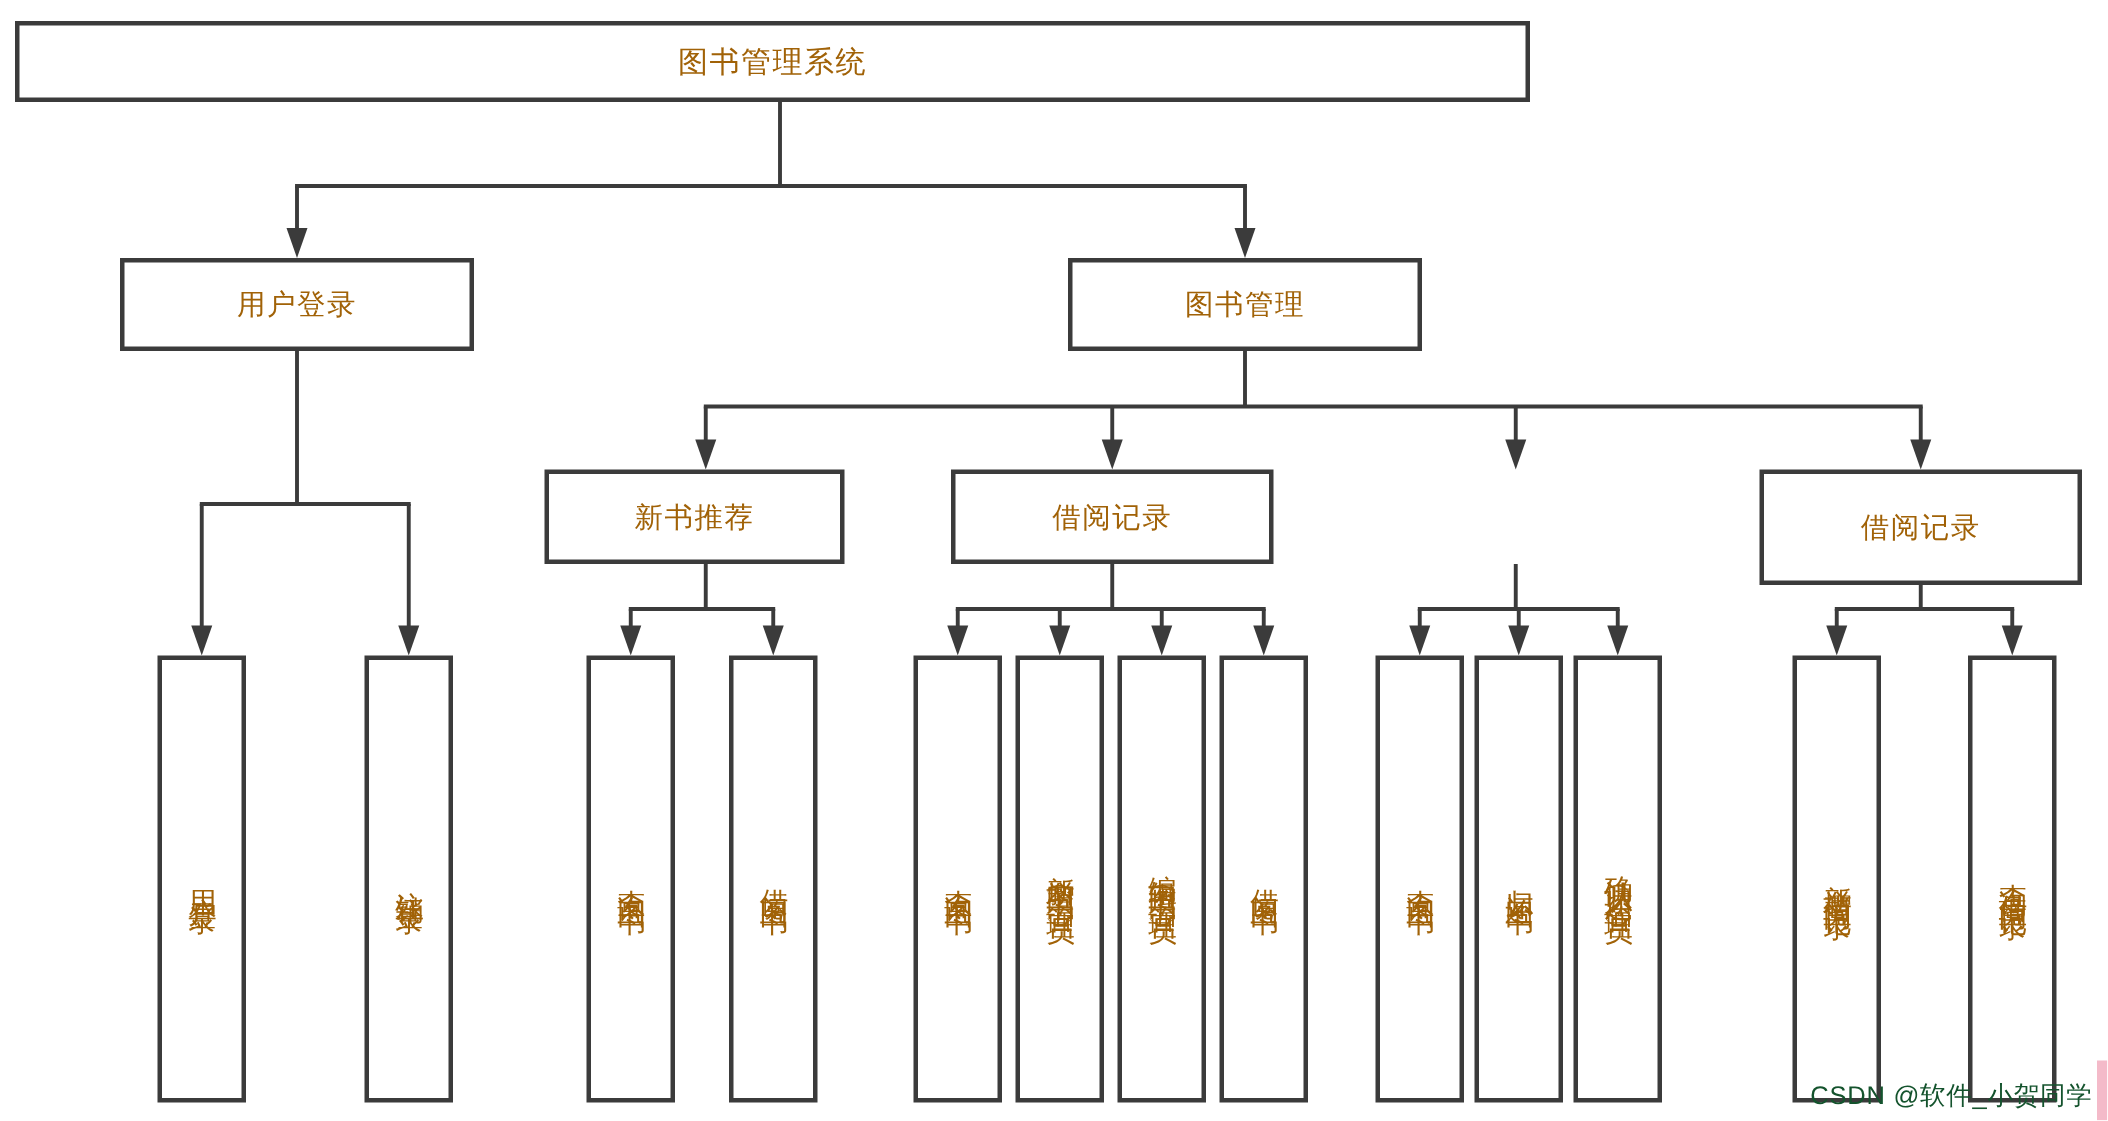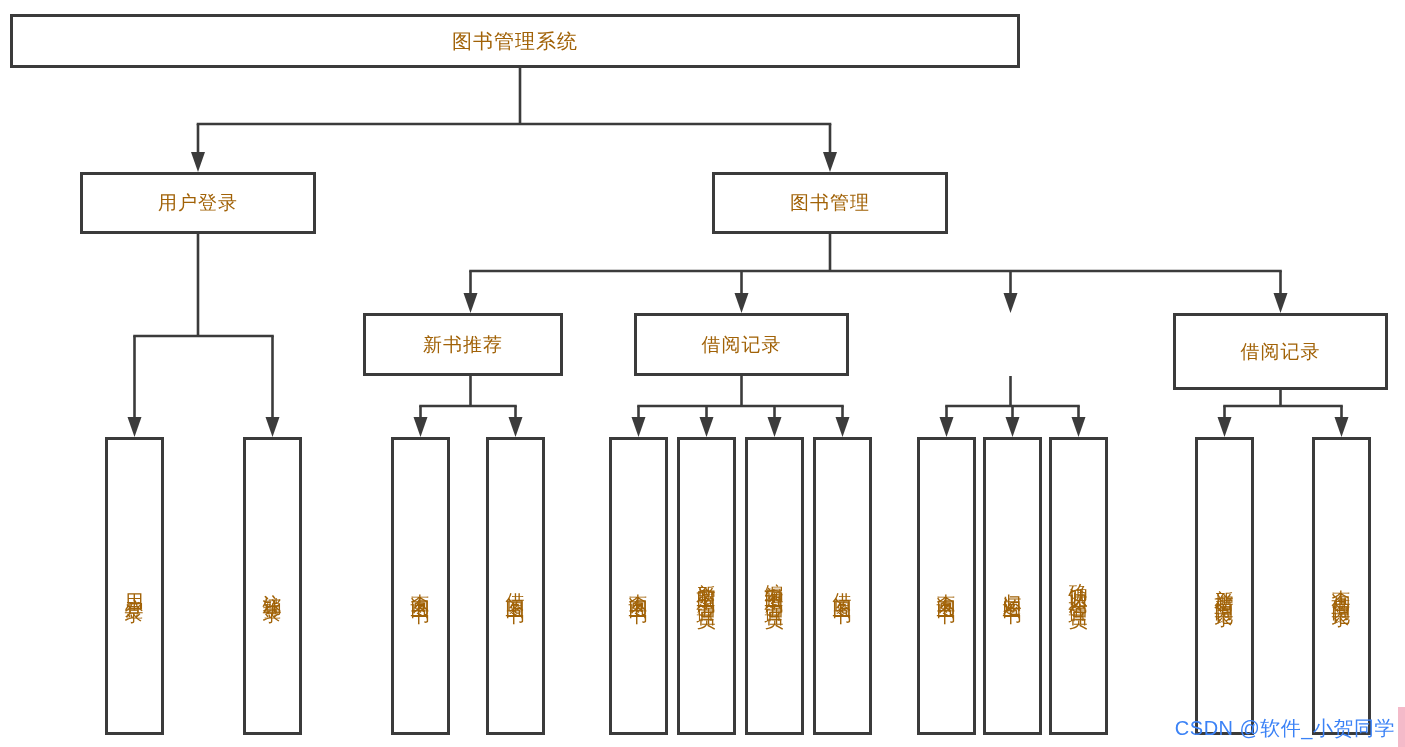--- a/index.html
+++ b/index.html
@@ -24,22 +24,22 @@
   .rootbox{font-size:20px;}
   .vbox{
     writing-mode:vertical-rl;
     text-orientation:mixed;
     letter-spacing:4px;
     line-height:1.0;
   }
   #watermark{
     position:absolute;
     right:10px;bottom:5px;
-    font-size:20px;
-    color:#3b82f6;
+    font-size:17px;
+    color:#14532d;
     letter-spacing:0.5px;
     z-index:5;
     white-space:nowrap;
   }
   #edge-accent{
     position:absolute;
     right:0;bottom:0;
     width:7px;height:40px;
     background:#f4bac9;
     z-index:6;

